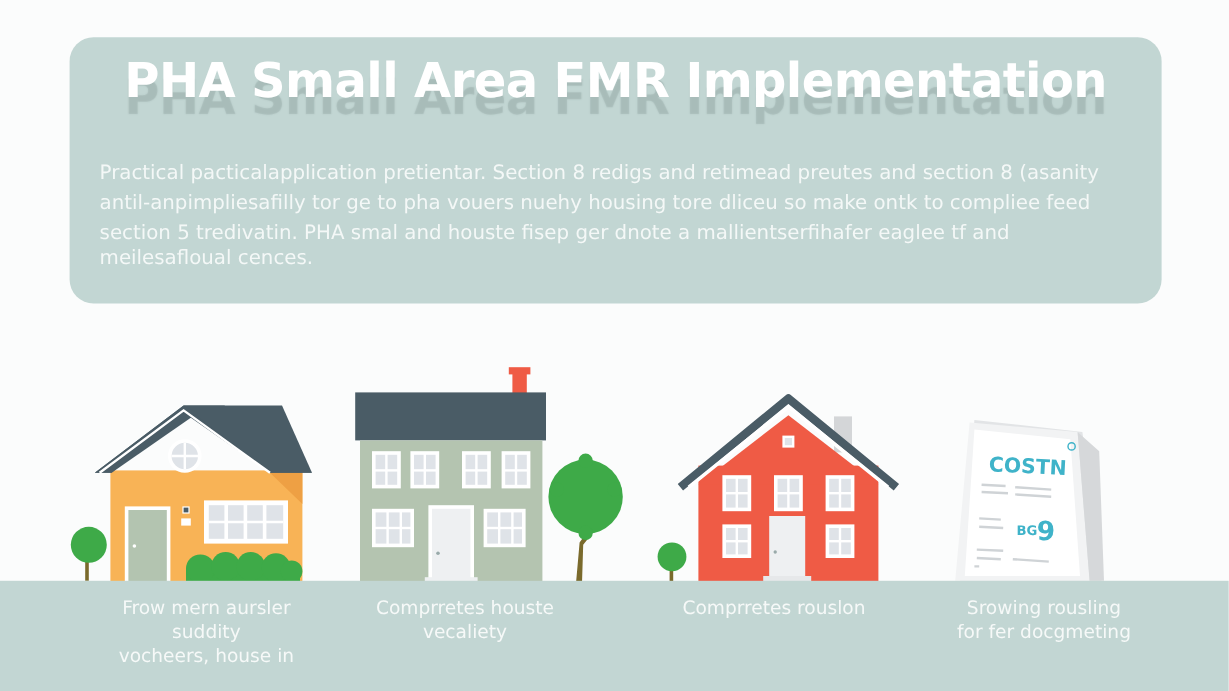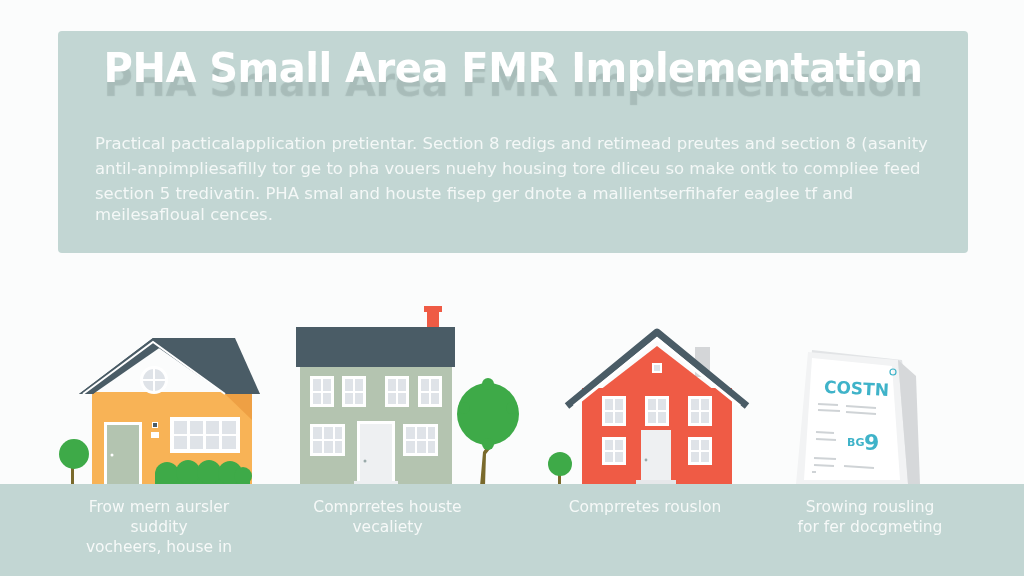--- a/index.html
+++ b/index.html
@@ -1,33 +1,32 @@
 <!DOCTYPE html>
 <html><head>
   <meta charset="utf-8">
   <style>
     * { box-sizing: border-box; margin: 0; padding: 0; }
     html, body { width: 1024px; height: 576px; overflow: hidden; background: #fbfcfc; }
     body { position: relative; font-family: "Liberation Sans", "DejaVu Sans", sans-serif; }
 
     .panel {
       position: absolute; left: 58px; top: 31px; width: 910px; height: 222px;
-      background: #c2d6d3; border-radius: 4px; text-decoration: underline;
+      background: #c2d6d3; border-radius: 20px; text-decoration: underline;
     }
     .title {
       position: absolute; left: 0; top: 14px; width: 910px; text-align: center;
       font-family: "DejaVu Sans", sans-serif; font-weight: bold; font-size: 40px;
       color: #ffffff; letter-spacing: -0.5px;
       text-shadow: 0 14px 1px rgba(120,140,138,0.35);
     }
     .desc {
       position: absolute; left: 25px; top: 100px; width: 870px;
       font-family: "DejaVu Sans", sans-serif; font-size: 16.5px; line-height: 25px;
       color: #f4f8f7;
-      margin-left: 12px;
     }
     .desc span { display: block; white-space: nowrap; }
     .desc span.tight { line-height: 18px; }
 
     .band {
       position: absolute; left: 0; top: 484px; width: 1024px; height: 92px;
       background: #c2d6d3;
     }
     .caption {
       position: absolute; top: 497px; text-align: center;
@@ -224,21 +223,21 @@
       <line x1="24" y1="119" x2="44" y2="120"></line>
     <line x1="54" y1="120" x2="84" y2="122"></line>
       <line x1="22" y1="126" x2="26" y2="126"></line>
   </g>
   <text x="57" y="100" font-family="DejaVu Sans, sans-serif" font-weight="bold" font-size="11" fill="#3fb3c9">BG</text>
   <text x="74" y="104" font-family="DejaVu Sans, sans-serif" font-weight="bold" font-size="22" fill="#3fb3c9">9</text>
 </svg>
 
 <div class="band"></div>
 
-<div class="caption" style="left:59px;width:200px">
+<div class="caption" style="left:72px;width:200px">
   <span>Frow mern aursler</span>
   <span>suddity</span>
   <span>vocheers, house in</span>
 </div>
 <div class="caption" style="left:275px;width:225px">
   <span>Comprretes houste</span>
   <span>vecaliety</span>
 </div>
 <div class="caption" style="left:545px;width:200px">
   <span>Comprretes rouslon</span>

